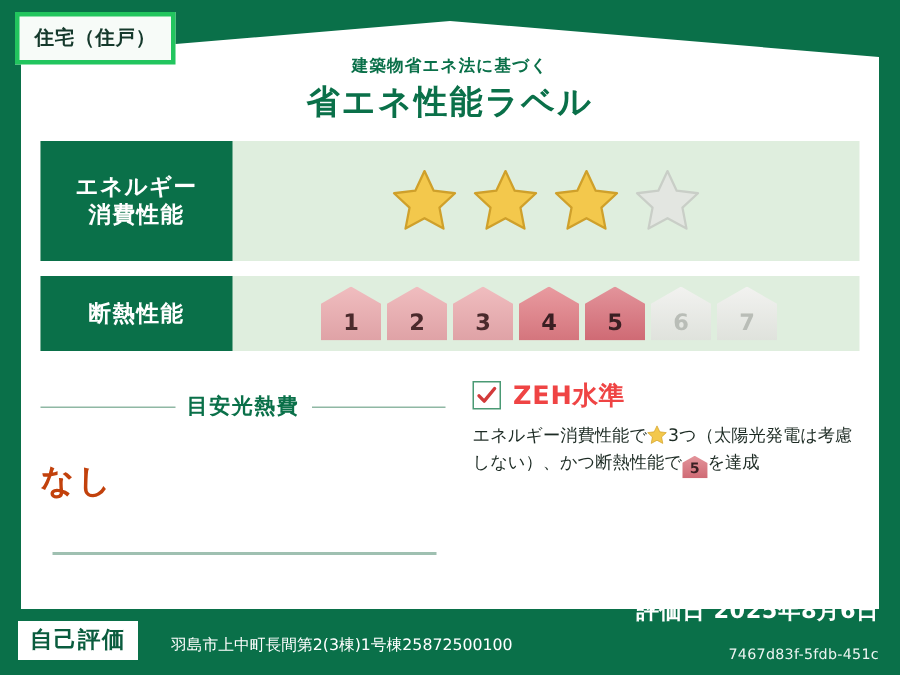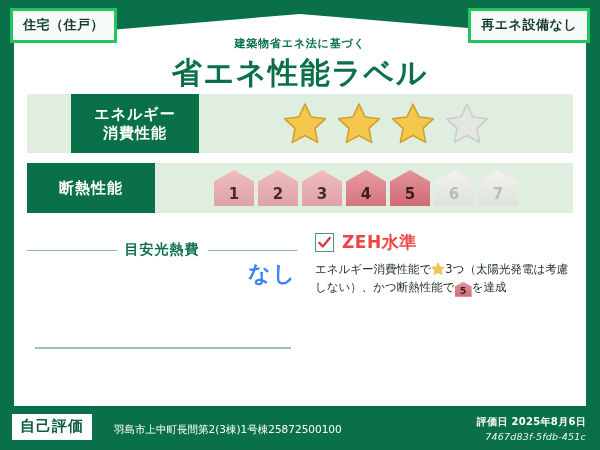--- a/index.html
+++ b/index.html
@@ -36,29 +36,29 @@
     padding:5px 10px 6px 10px;letter-spacing:.5px;
     white-space:nowrap;
   }
   .tag-left{left:10px;}
   .tag-right{right:10px;}
   
   .title-wrap{
     position:absolute;left:0;top:36px;width:600px;text-align:center;color:#0a7049;
   }
   .title-sub{font-size:11px;font-weight:bold;letter-spacing:.8px;margin-bottom:2px;}
-  .title-main{font-size:30px;font-weight:bold;letter-spacing:1.6px;}
+  .title-main{font-size:22px;font-weight:bold;letter-spacing:1.6px;}
   
   .content{
     position:absolute;left:27px;top:94px;width:546px;height:300px;
     background:#ffffff;
   }
   
   .row{display:flex;align-items:stretch;}
-  .row-energy{height:59px;background:#dfeede;padding-left:44px;}
+  .row-energy{height:80px;background:#dfeede;}
   .row-insul{height:50px;background:#dfeede;margin-top:10px;}
   .row-label{
     width:128px;min-width:128px;background:#0a7049;color:#ffffff;
     display:flex;flex-direction:column;align-items:center;justify-content:center;
     font-weight:bold;letter-spacing:1px;line-height:1.25;
   }
   .row-energy .row-label{font-size:15px;}
   .row-insul .row-label{font-size:15px;}
   .row-body{flex:1;display:flex;align-items:center;justify-content:center;gap:8px;}
   .row-insul .row-body{gap:4px;padding-left:4px;}
@@ -79,22 +79,22 @@
   .lower{display:flex;margin-top:14px;height:150px;}
   .lower-left{width:270px;position:relative;}
   .lower-right{flex:1;position:relative;padding-left:18px;box-sizing:border-box;}
   .cost-head{
     display:flex;align-items:center;justify-content:center;gap:8px;
     color:#0a7049;font-weight:bold;font-size:14px;letter-spacing:1px;
     margin-top:14px;
   }
   .cost-head .rule{height:1px;background:#8fb8a4;flex:1;}
   .cost-value{
-    text-align:right;color:#3b82f6;font-size:22px;font-weight:bold;
-    letter-spacing:2px;
+    text-align:left;color:#c2410c;font-size:22px;font-weight:bold;
+    margin-top:26px;letter-spacing:2px;
   }
   .cost-underline{
     position:absolute;left:8px;right:6px;bottom:28px;height:2px;background:#9fc0b1;
   }
   .zeh-head{display:flex;align-items:center;gap:8px;margin-top:4px;}
   .checkbox{
     width:19px;height:19px;border:1.5px solid #4a9a74;background:#ffffff;
     display:flex;align-items:center;justify-content:center;box-sizing:border-box;
   }
   .checkbox svg{width:15px;height:15px;display:block;}
@@ -111,34 +111,33 @@
   }
   
   .footer{position:absolute;left:0;bottom:0;width:600px;height:44px;color:#ffffff;}
   .foot-left{position:absolute;left:12px;bottom:10px;display:flex;align-items:flex-end;gap:22px;}
   .self-badge{
     background:#ffffff;color:#0a5c3e;font-weight:bold;font-size:15px;
     padding:3px 8px 4px 8px;letter-spacing:1px;
   }
   .addr{font-size:10.5px;padding-bottom:3px;letter-spacing:0px;white-space:nowrap;}
   .foot-right{position:absolute;right:14px;bottom:8px;text-align:right;}
-  .eval-date{font-size:10px;font-weight:bold;letter-spacing:.3px;}
-  .eval-id{font-size:9.5px;margin-top:2px;opacity:.92;letter-spacing:.2px;font-style:italic;}
+  .eval-date{font-size:15px;font-weight:bold;letter-spacing:.3px;}
+  .eval-id{font-size:9.5px;margin-top:14px;opacity:.92;letter-spacing:.2px;}
 </style>
 </head>
 <body>
 
 <div class="label">
 
   <div class="topbar"></div>
   <div class="house"></div>
   <div class="house-inner"></div>
 
   <div class="tag tag-left">住宅（住戸）</div>
-  <div class="tag tag-right">再エネ設備なし</div>
 
   <div class="title-wrap">
     <div class="title-sub">建築物省エネ法に基づく</div>
     <div class="title-main">省エネ性能ラベル</div>
   </div>
 
   <div class="content">
 
     <div class="row row-energy">
       <div class="row-label">

